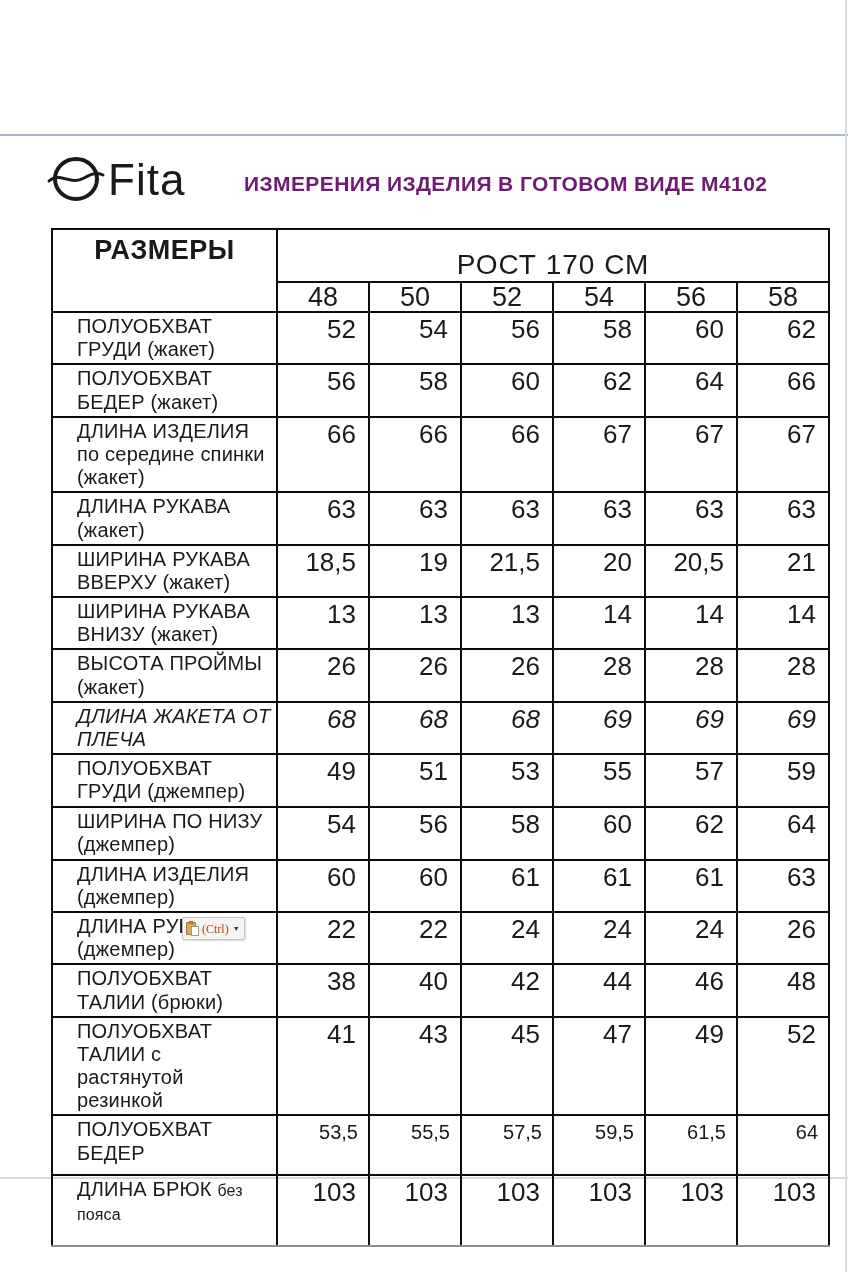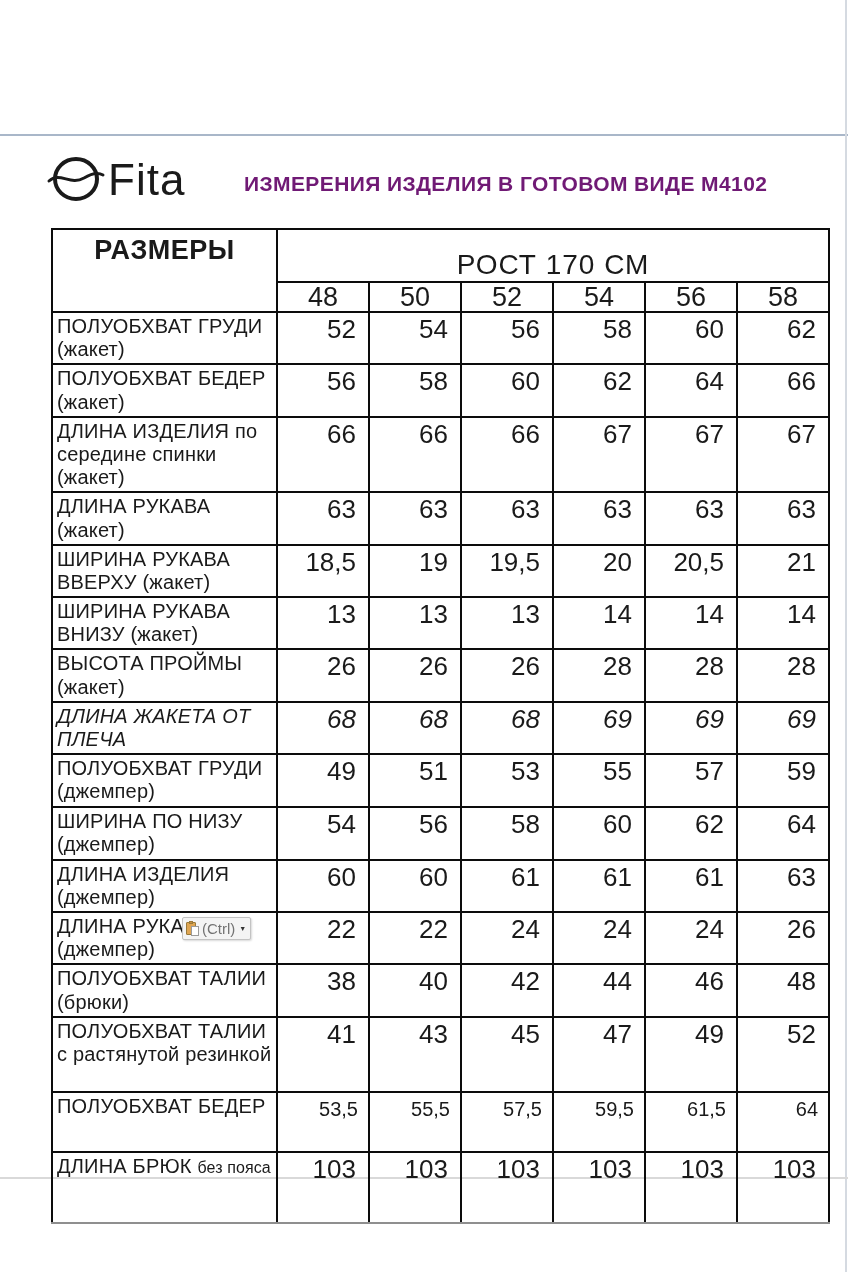--- a/index.html
+++ b/index.html
@@ -23,21 +23,21 @@
   table.size-table th, table.size-table td { border:2px solid #0c0c0c; vertical-align:top; overflow:hidden; }
   table.size-table tbody tr:last-child td { border-bottom:2px solid #8f8f8f; }
 
   th.corner { width:225px; height:66px; font-size:27px; font-weight:bold; letter-spacing:0.5px;
               text-align:center; padding-top:5px;margin-top:12px; }
   th.group  { font-size:28px; font-weight:normal; letter-spacing:1px; text-align:center;
               height:38px; padding-top:19px; }
   th.size-h { font-size:27px; font-weight:normal; height:27px; text-align:center; padding-top:1px; line-height:1.0; }
 
   td.lbl { font-size:20px; letter-spacing:0.2px; line-height:1.16; text-align:left;
-           padding:2px 4px 2px 4px; }
+           padding:2px 4px 2px 24px; }
   .lbl-suffix { font-size:16px; letter-spacing:0.1px; }
   td.val { font-size:26px; line-height:1.05; text-align:right; padding:3px 12px 0 0; }
   td.val.small { font-size:20px; padding-top:6px; padding-right:10px; }
 
   tbody td { height:48px; }
   tbody tr:nth-child(1)  td { height:50px; }
   tbody tr:nth-child(2)  td { height:47px; }
   tbody tr:nth-child(3)  td { height:73px; }
   tbody tr:nth-child(4)  td { height:51px; }
   tbody tr:nth-child(8)  td { height:52px;font-style:italic; }
@@ -47,21 +47,21 @@
   tbody tr:nth-child(12) td { height:49px; }
   tbody tr:nth-child(14) td { height:75px; }
   tbody tr:nth-child(15) td { height:60px; }
   tbody tr:nth-child(16) td { height:71px; }
 
   
   .paste-btn { position:absolute; left:182px; top:917px; height:23px; min-width:57px;
                background:#f4f4f4; border:1px solid #c3c3c3; border-radius:2px;
                box-shadow:1px 1px 2px rgba(0,0,0,0.15);
                display:flex; align-items:center; gap:3px; padding:1px 4px 1px 3px; cursor:pointer; }
-  .paste-btn .ctrl-txt { font-size:15px; color:#737373; line-height:1; }
+  .paste-btn .ctrl-txt { font-size:12px; color:#c2410c; line-height:1;font-family:Liberation Serif, serif; }
   .paste-btn .arrow { font-size:7px; color:#333; line-height:1; padding-left:1px; }
   .clip { position:relative; width:13px; height:15px; display:inline-block; }
   .clip .board { position:absolute; left:0; top:1px; width:10px; height:13px;
                  background:#dfa552; border:1px solid #9a7a3a; border-radius:1px; }
   .clip .tab   { position:absolute; left:3px; top:0; width:4px; height:3px;
                  background:#c69044; border:1px solid #9a7a3a; }
   .clip .sheet { position:absolute; right:0; bottom:0; width:8px; height:10px;
                  background:#ffffff; border:1px solid #9b9b9b; }
 </style>
 </head>
@@ -141,21 +141,21 @@
           <td class="val">63</td>
           <td class="val">63</td>
           <td class="val">63</td>
           <td class="val">63</td>
           <td class="val">63</td>
         </tr>
         <tr>
           <td class="lbl"><span>ШИРИНА РУКАВА ВВЕРХУ (жакет)</span></td>
           <td class="val">18,5</td>
           <td class="val">19</td>
-          <td class="val">19,5</td>
+          <td class="val">21,5</td>
           <td class="val">20</td>
           <td class="val">20,5</td>
           <td class="val">21</td>
         </tr>
         <tr>
           <td class="lbl"><span>ШИРИНА РУКАВА ВНИЗУ (жакет)</span></td>
           <td class="val">13</td>
           <td class="val">13</td>
           <td class="val">13</td>
           <td class="val">14</td>

